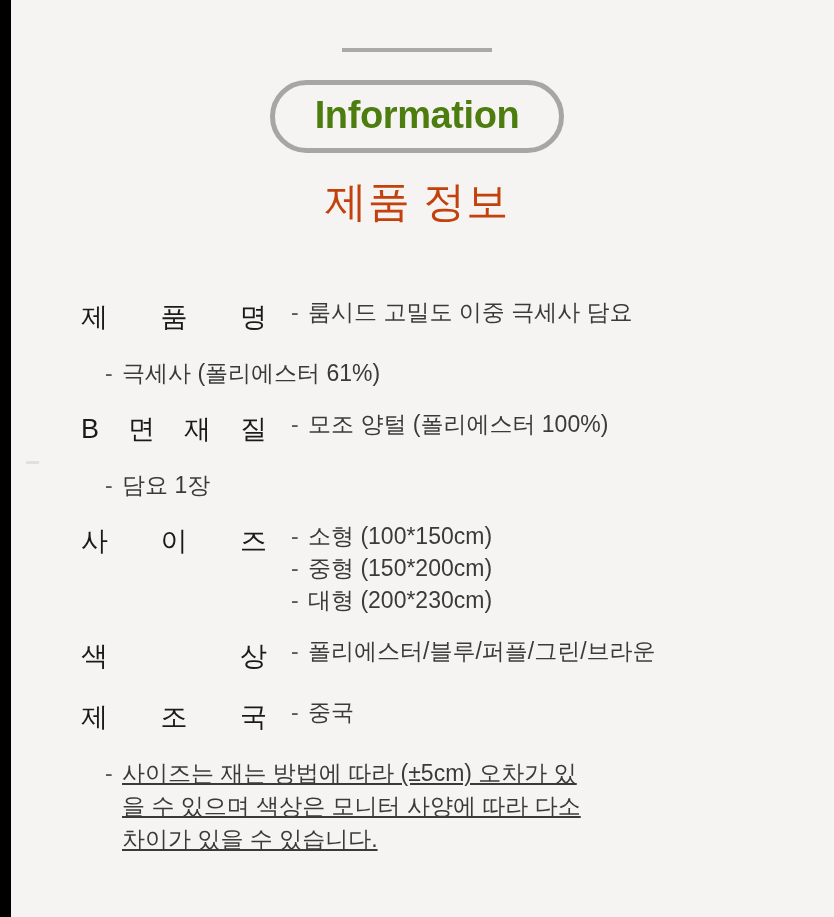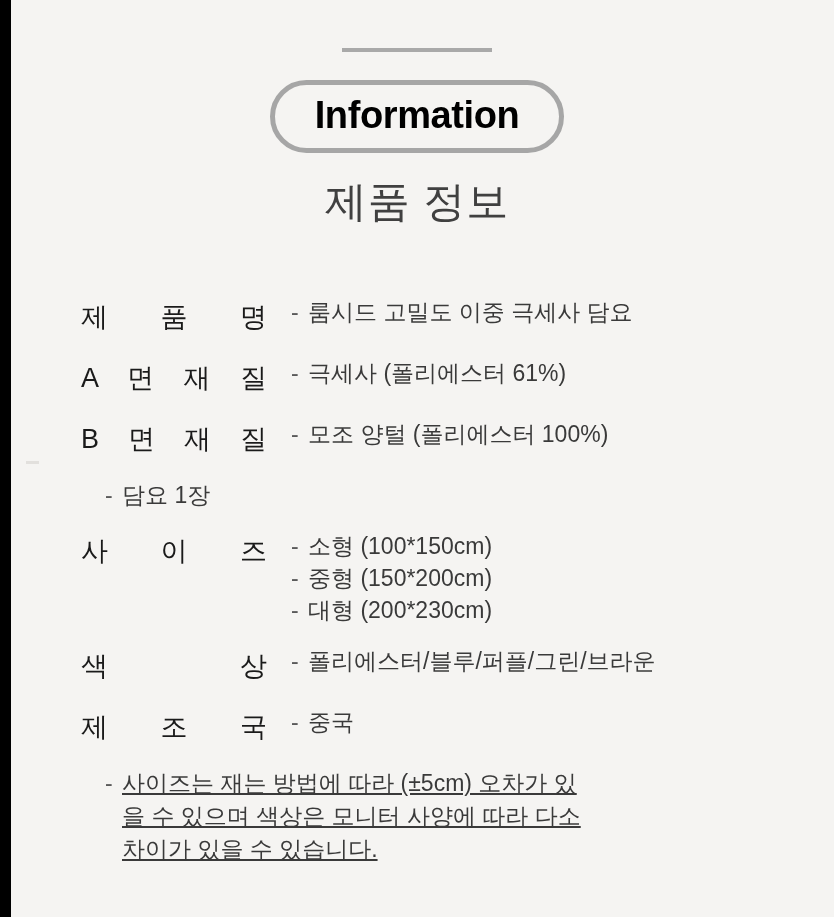--- a/index.html
+++ b/index.html
@@ -67,29 +67,29 @@
     border: 5px solid #a6a6a6;
     border-radius: 999px;
     background: #f5f4f2;
   }
 
   .badge-text {
     display: block;
     font-size: 38px;
     font-weight: bold;
     letter-spacing: -0.4px;
-    color: #000000;
+    color: #4d7c0f;
     line-height: 1.0;
   }
 
   .subtitle {
     margin-top: 26px;
     font-size: 42px;
     font-weight: 400;
-    color: #404040;
+    color: #c2410c;
     letter-spacing: 1px;
     line-height: 1.1;
   }
 
   
   .spec-table {
     position: absolute;
     left: 81px;
     top: 296px;
     width: 720px;
@@ -168,21 +168,20 @@
       <div class="spec-row">
         <div class="spec-label">제 품 명</div>
         <div class="spec-values">
           <div class="spec-value-line">
             <span class="dash">-</span>
             <span class="value-text">룸시드 고밀도 이중 극세사 담요</span>
           </div>
         </div>
       </div>
       <div class="spec-row">
-        <div class="spec-label">A 면 재 질</div>
         <div class="spec-values">
           <div class="spec-value-line">
             <span class="dash">-</span>
             <span class="value-text">극세사 (폴리에스터 61%)</span>
           </div>
         </div>
       </div>
       <div class="spec-row">
         <div class="spec-label">B 면 재 질</div>
         <div class="spec-values">

